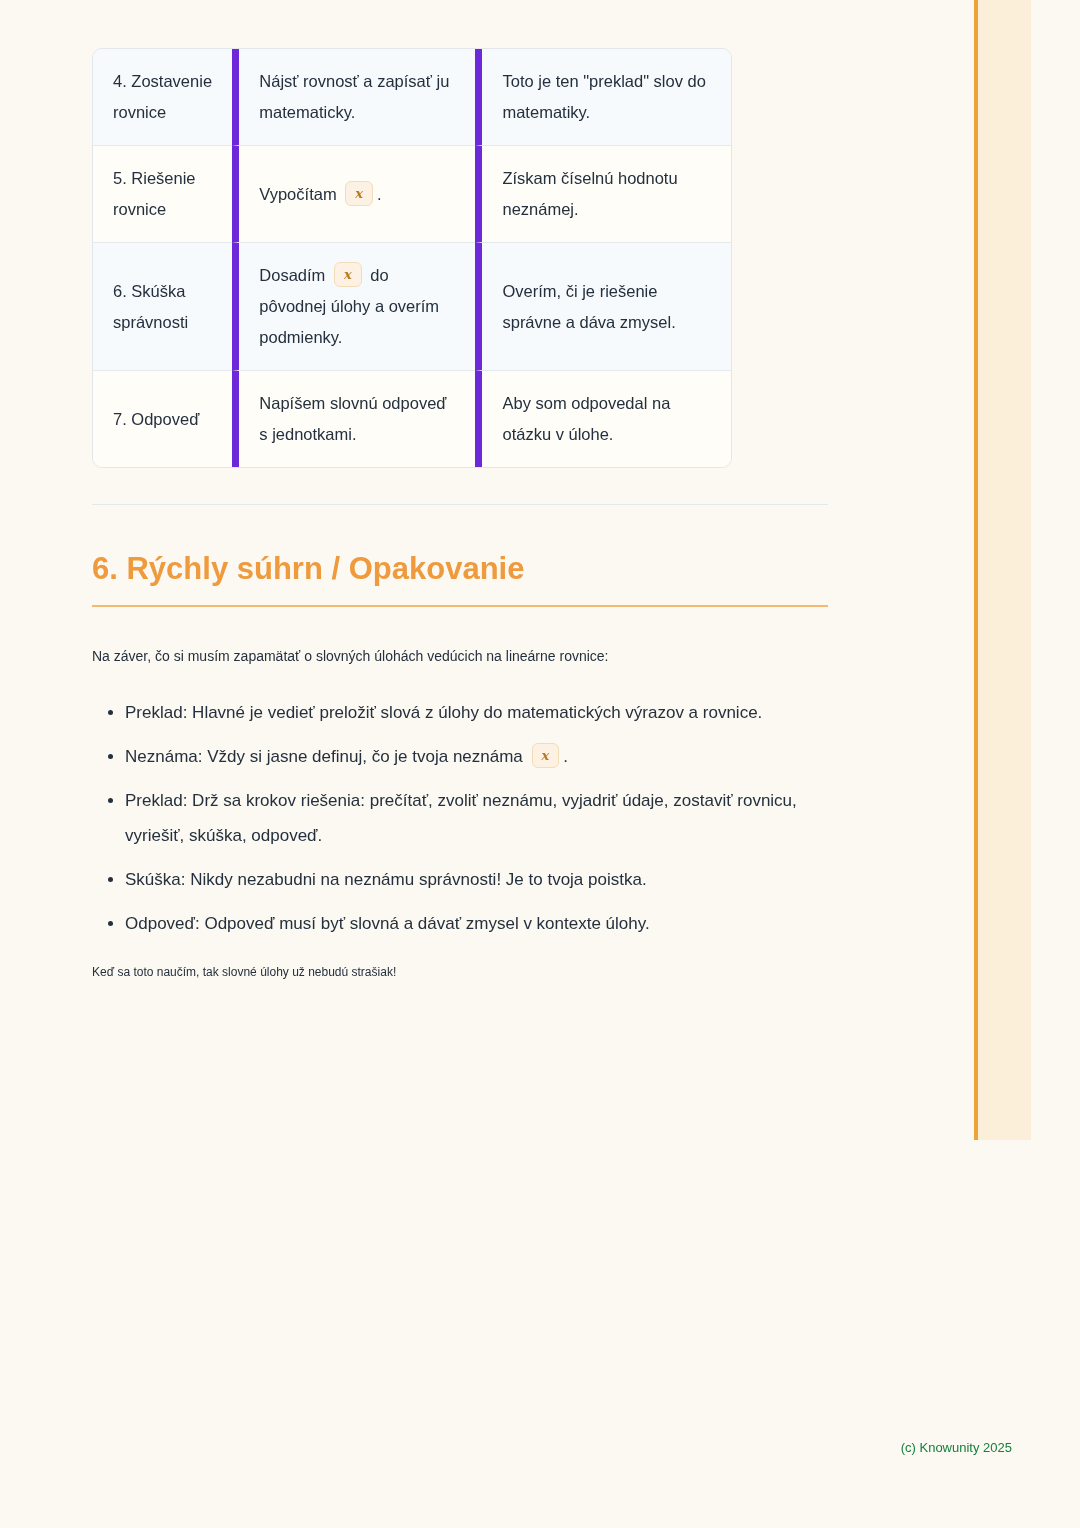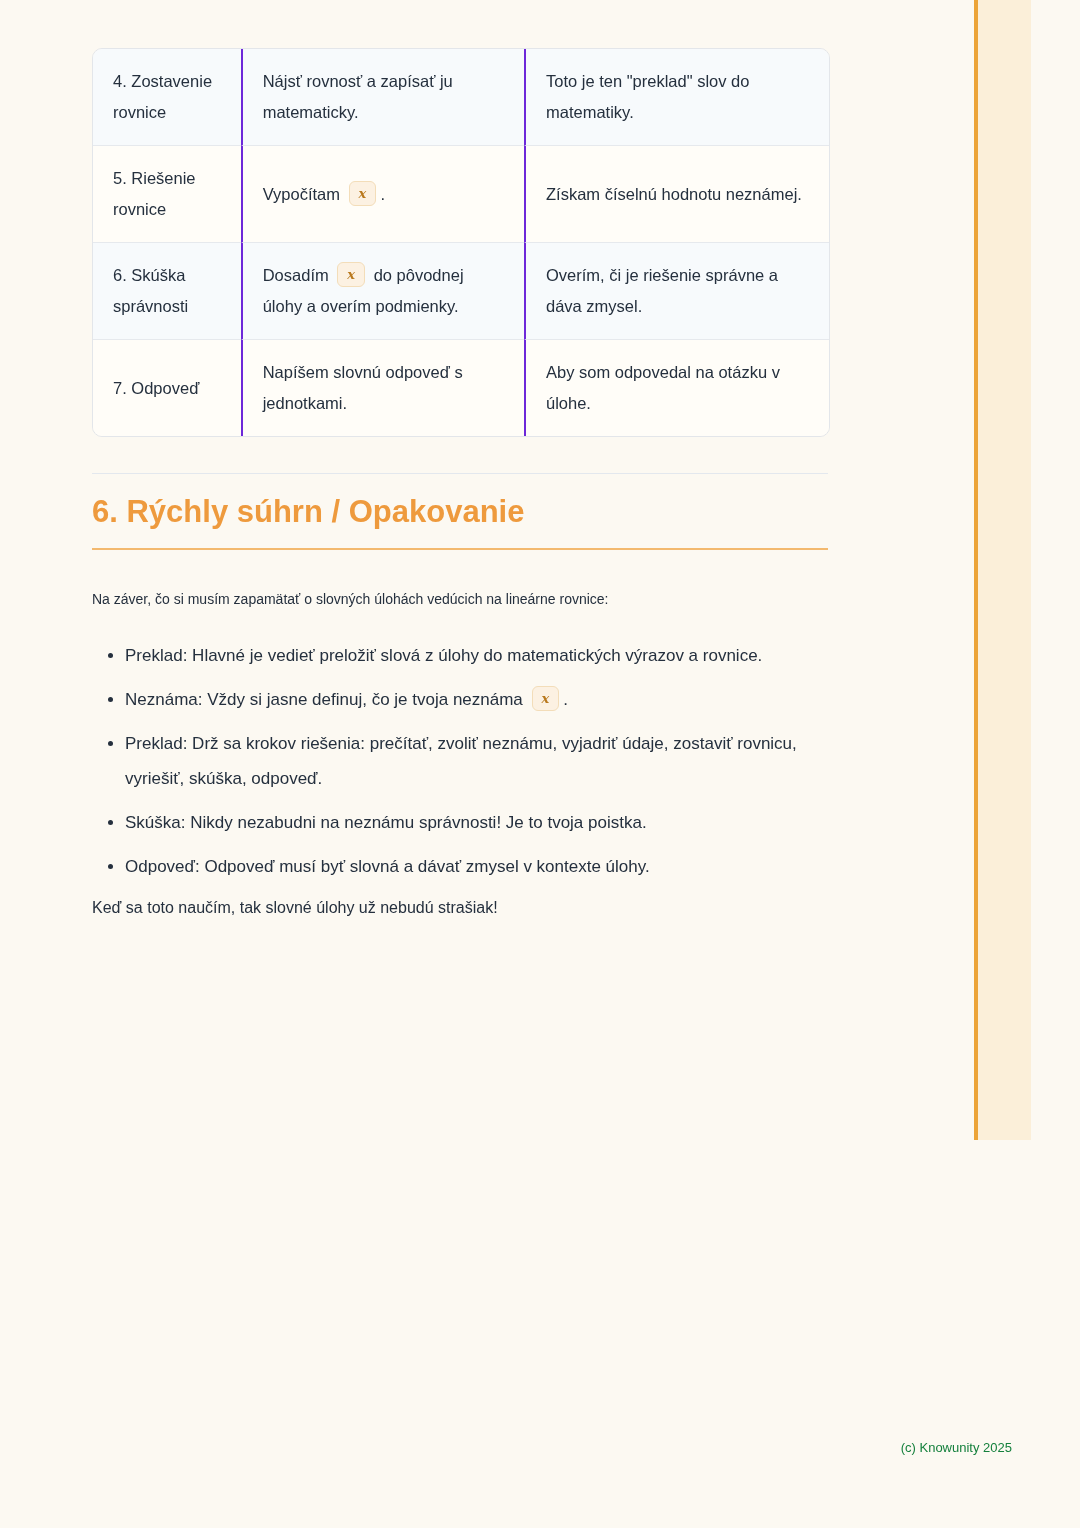--- a/index.html
+++ b/index.html
@@ -18,35 +18,35 @@
   .side-band{
     position:absolute;left:978px;top:0;width:53px;height:1140px;
     background:#fbefd9;
   }
   .content{
     position:absolute;left:92px;top:0;width:736px;
   }
   
   table.steps{
     margin-top:48px;
-    width:738px;
+    width:640px;
     border-collapse:separate;border-spacing:0;
     border:1px solid #e3e6ea;
     border-radius:10px;
     overflow:hidden;
     font-size:16.5px;
     line-height:31px;
   }
   table.steps td{
     padding:17px 20px;
     vertical-align:middle;
     border-top:1px solid #e6e9ed;
   }
   table.steps tr:first-child td{border-top:none;}
-  table.steps td + td{border-left:2px solid #6d28d9;margin-left:28px;}
+  table.steps td + td{border-left:7px solid #6d28d9;margin-left:28px;}
   td.c1{width:108px;}
   td.c2{width:243px;}
   td.c3{width:265px;}
   tr.bluish td{background:#f7fafc;}
   tr.creamy td{background:#fffdf8;}
   
   .chip{
     display:inline-block;
     background:#fcf1e2;
     border:1px solid #f3ddb9;
@@ -62,21 +62,21 @@
     vertical-align:2px;
   }
   
   .divider{
     margin-top:36px;
     border-top:1px solid #e3e8ee;
     height:0;
   }
   
   .section-heading{
-    margin-top:20px;
+    margin-top:46px;
     padding-bottom:18px;
     border-bottom:2px solid #f3b96f;
   }
   .section-heading h2{
     margin:0;
     font-size:31px;
     font-weight:700;
     color:#ee9a3d;
     letter-spacing:0;
   }
@@ -91,22 +91,22 @@
     margin:20px 0 0 0;
     padding-left:33px;
     font-size:17px;
     line-height:35px;
   }
   ul.summary li{
     margin-bottom:9px;
   }
   ul.summary .b{font-weight:400;}
   .closing{
-    margin-top:11px;
-    font-size:16px;
+    margin-top:18px;
+    font-size:12px;
     line-height:26px;
   }
   
   .footer{
     position:absolute;
     top:1440px;
     right:68px;
     font-size:13px;
     color:#15803d;
   }

